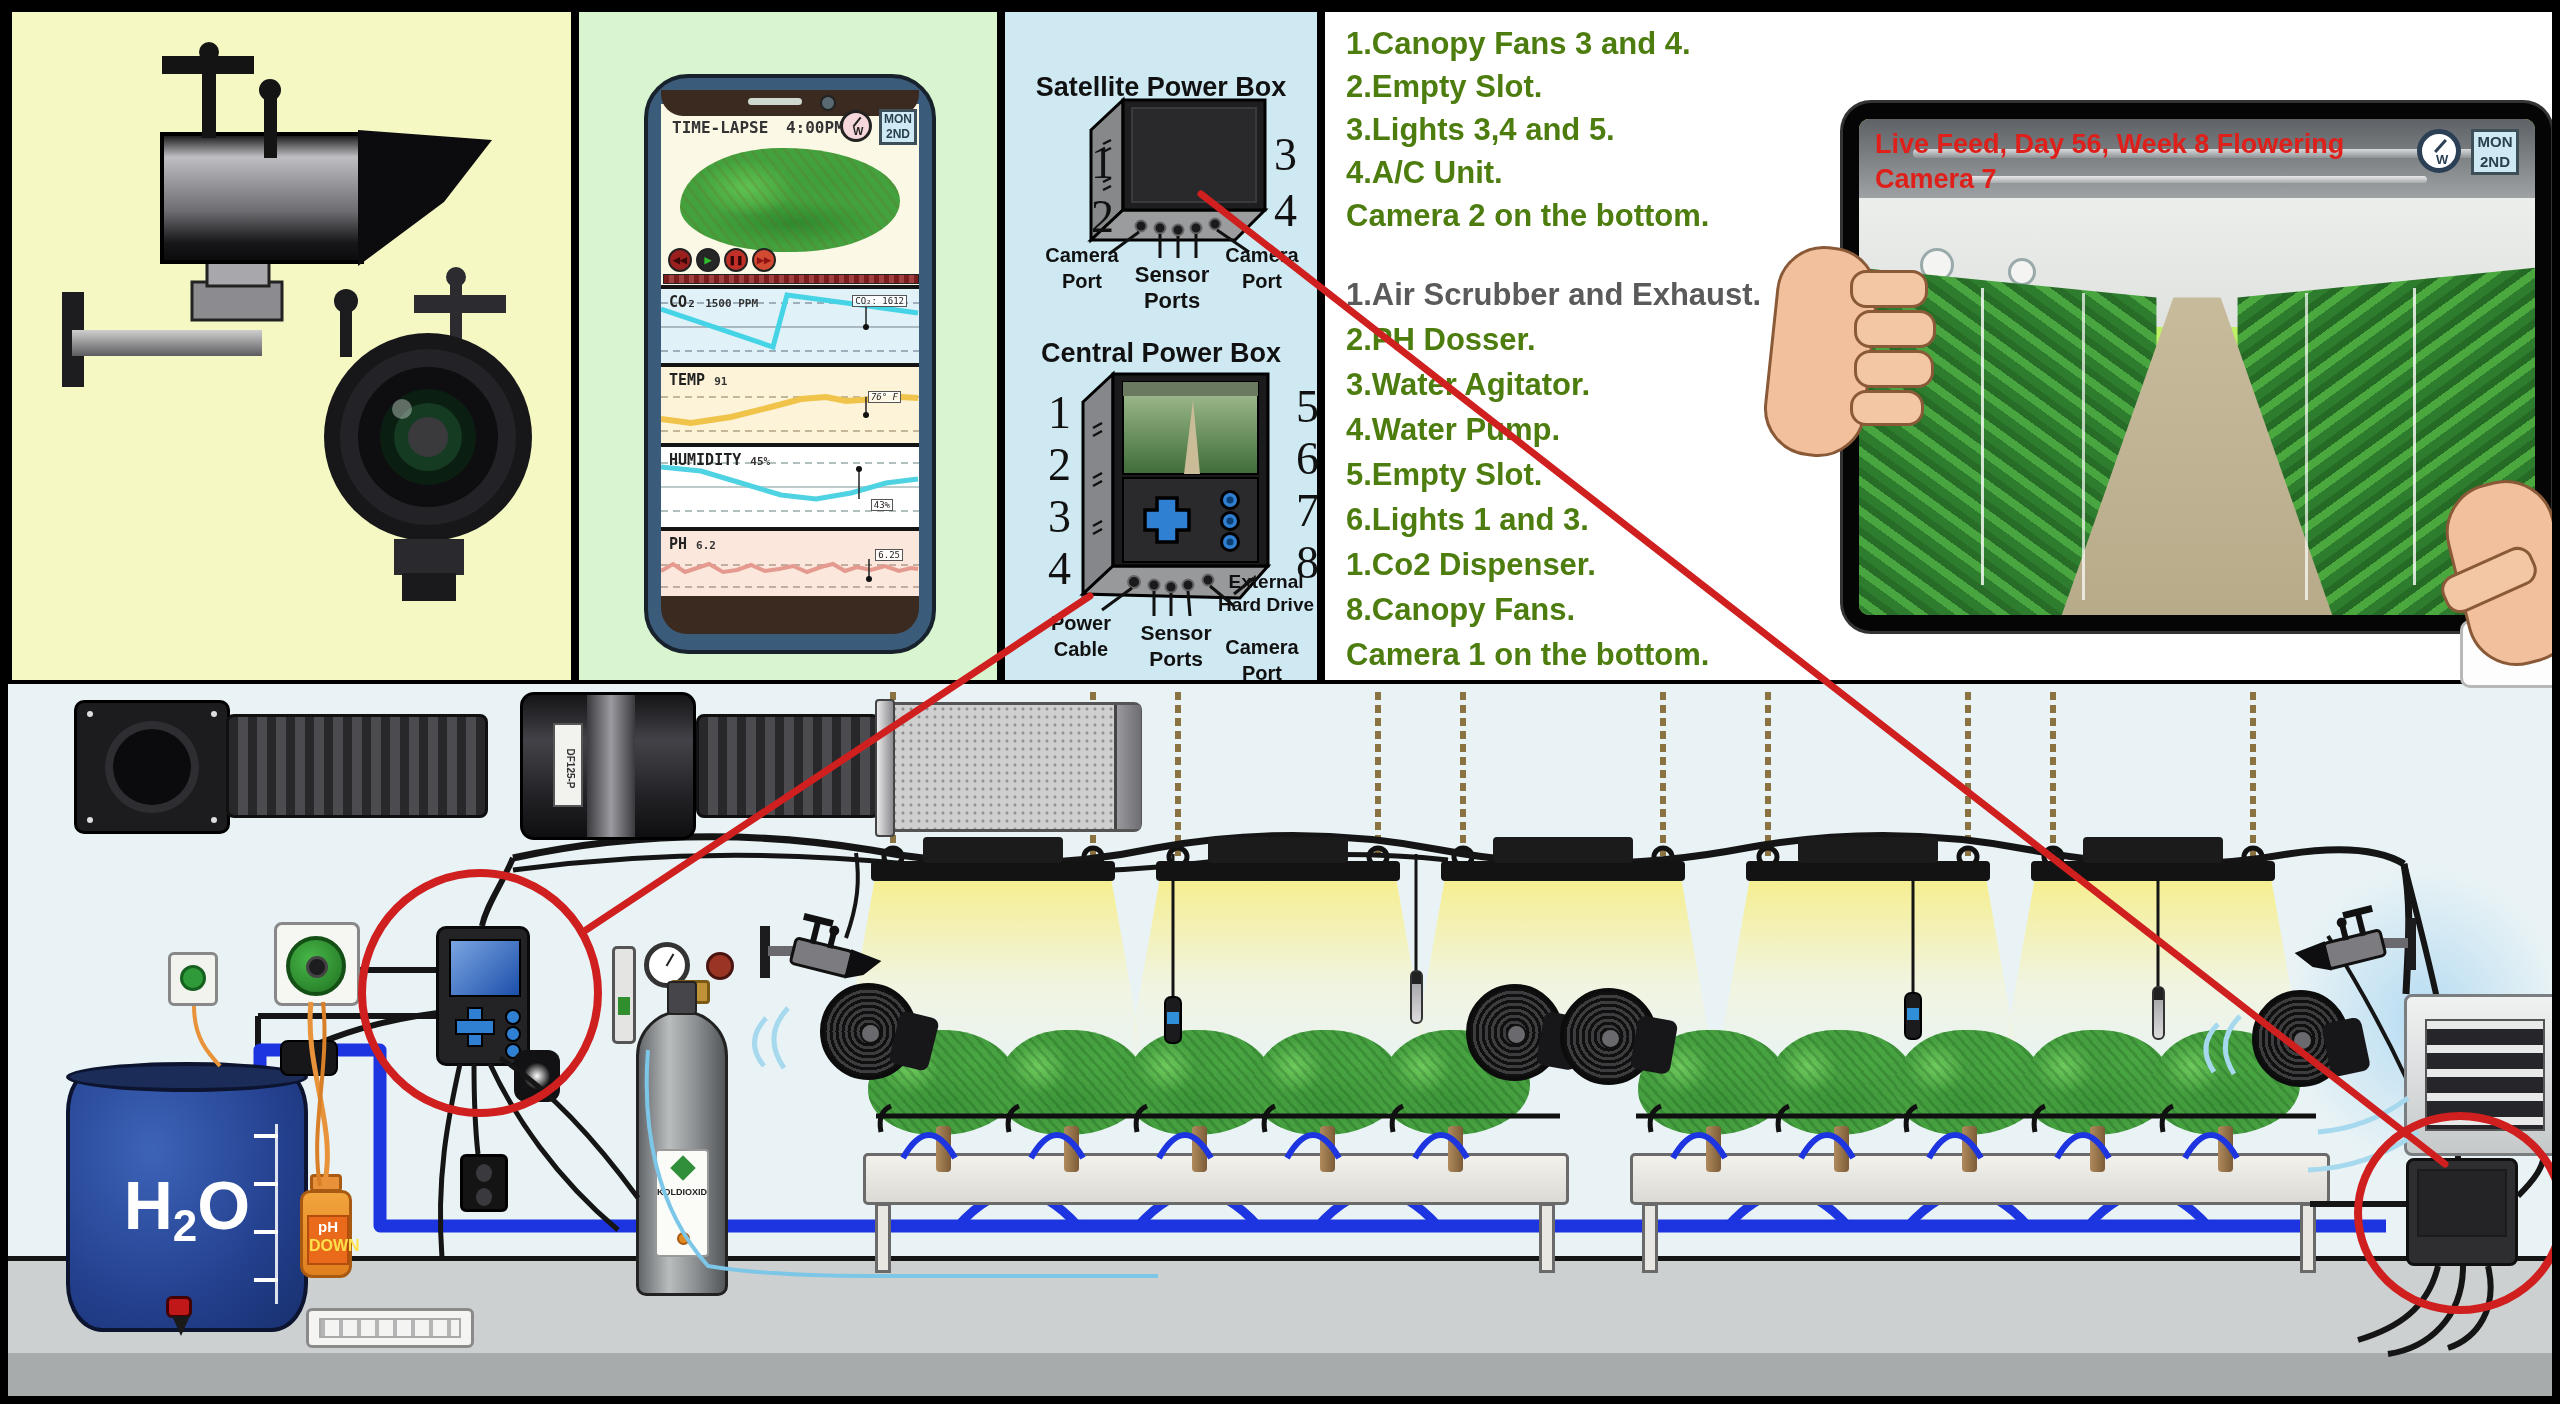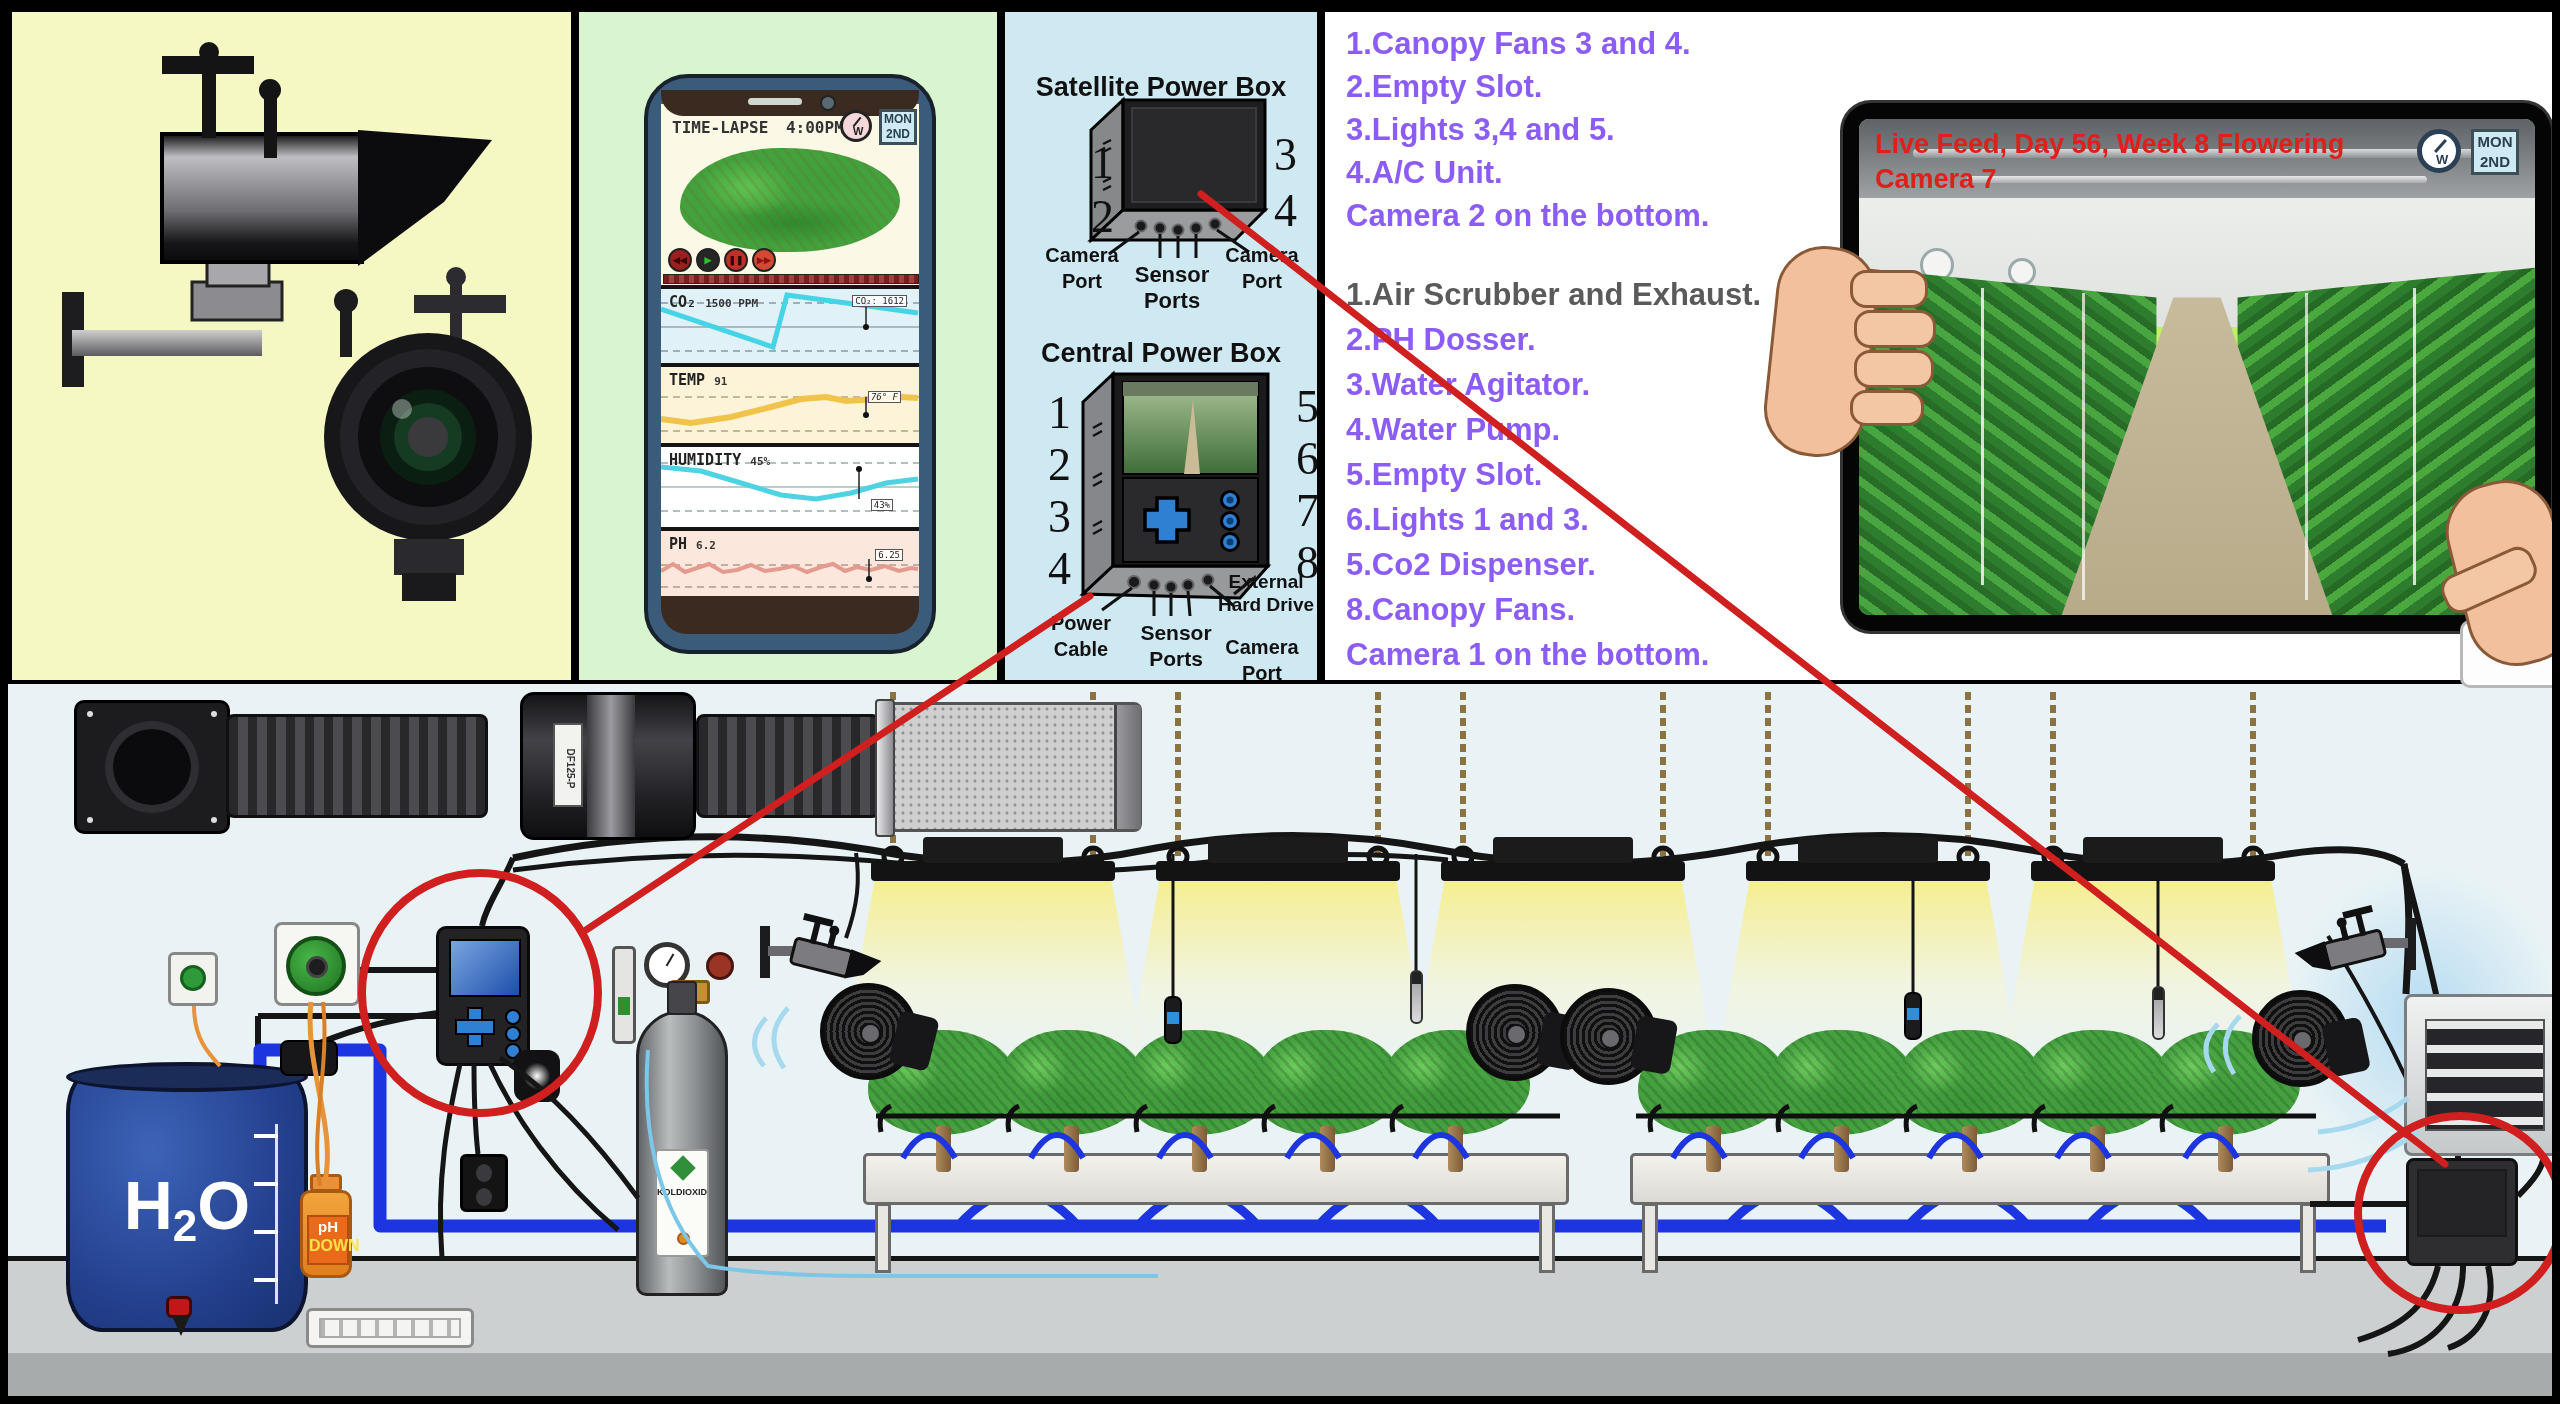--- a/index.html
+++ b/index.html
@@ -2,21 +2,21 @@
 <html><head>
 <meta charset="utf-8">
 <style>
   html,body{margin:0;padding:0;background:#222;}
   #stage{position:relative;width:2560px;height:1404px;background:#fff;border:8px solid #000;box-sizing:border-box;
          font-family:"Liberation Sans",sans-serif;overflow:hidden;}
   .abs{position:absolute;}
   .panel{border:4px solid #000;box-sizing:border-box;}
   svg{display:block;}
   
-  .legend-line{font-weight:bold;font-size:31px;color:#8b5cf6;white-space:nowrap;line-height:43px;}
+  .legend-line{font-weight:bold;font-size:31px;color:#4d7c0f;white-space:nowrap;line-height:43px;}
   .legend-line.gray{color:#5a5a5a;}
   
   .pg{position:absolute;left:653px;width:258px;border-top:4px solid #141414;box-sizing:border-box;overflow:hidden;}
   .pg-label{position:absolute;left:8px;top:4px;font-family:"DejaVu Sans Mono",monospace;font-weight:bold;font-size:15px;color:#222;}
   .pg-val{font-size:11px;font-weight:bold;color:#333;}
   .pg-callout{position:absolute;font-family:"DejaVu Sans Mono",monospace;font-size:9px;color:#222;border:1px solid #555;background:rgba(255,255,255,.85);padding:0 2px;}
   .ctrl-btn{position:absolute;top:240px;width:24px;height:24px;border-radius:50%;border:2px solid #222;
             display:flex;align-items:center;justify-content:center;font-size:9px;font-weight:bold;box-sizing:border-box;}
   
   .slot-num{position:absolute;font-family:"Liberation Serif",serif;font-size:46px;color:#111;}
@@ -311,21 +311,21 @@
     <div class="legend-line">4.A/C Unit.</div>
     <div class="legend-line">Camera 2 on the bottom.</div>
   </div>
   <div class="abs" style="left:1338px;top:264px;">
     <div class="legend-line gray" style="line-height:45px;">1.Air Scrubber and Exhaust.</div>
     <div class="legend-line" style="line-height:45px;">2.PH Dosser.</div>
     <div class="legend-line" style="line-height:45px;">3.Water Agitator.</div>
     <div class="legend-line" style="line-height:45px;">4.Water Pump.</div>
     <div class="legend-line" style="line-height:45px;">5.Empty Slot.</div>
     <div class="legend-line" style="line-height:45px;">6.Lights 1 and 3.</div>
-    <div class="legend-line" style="line-height:45px;">5.Co2 Dispenser.</div>
+    <div class="legend-line" style="line-height:45px;">1.Co2 Dispenser.</div>
     <div class="legend-line" style="line-height:45px;">8.Canopy Fans.</div>
     <div class="legend-line" style="line-height:45px;">Camera 1 on the bottom.</div>
   </div>
 
   <div class="abs" style="left:0;top:676px;width:2544px;height:720px;background:#e9f3f5;"></div>
   <div class="abs" style="left:2280px;top:860px;width:272px;height:300px;background:radial-gradient(closest-side,rgba(140,200,240,.55),rgba(140,200,240,0));"></div>
   <div class="abs" style="left:0;top:1248px;width:2552px;height:5px;background:#151515;"></div>
   <div class="abs" style="left:0;top:1253px;width:2552px;height:92px;background:#ccd0d0;"></div>
   <div class="abs" style="left:0;top:1345px;width:2552px;height:51px;background:#a7abab;"></div>
 

